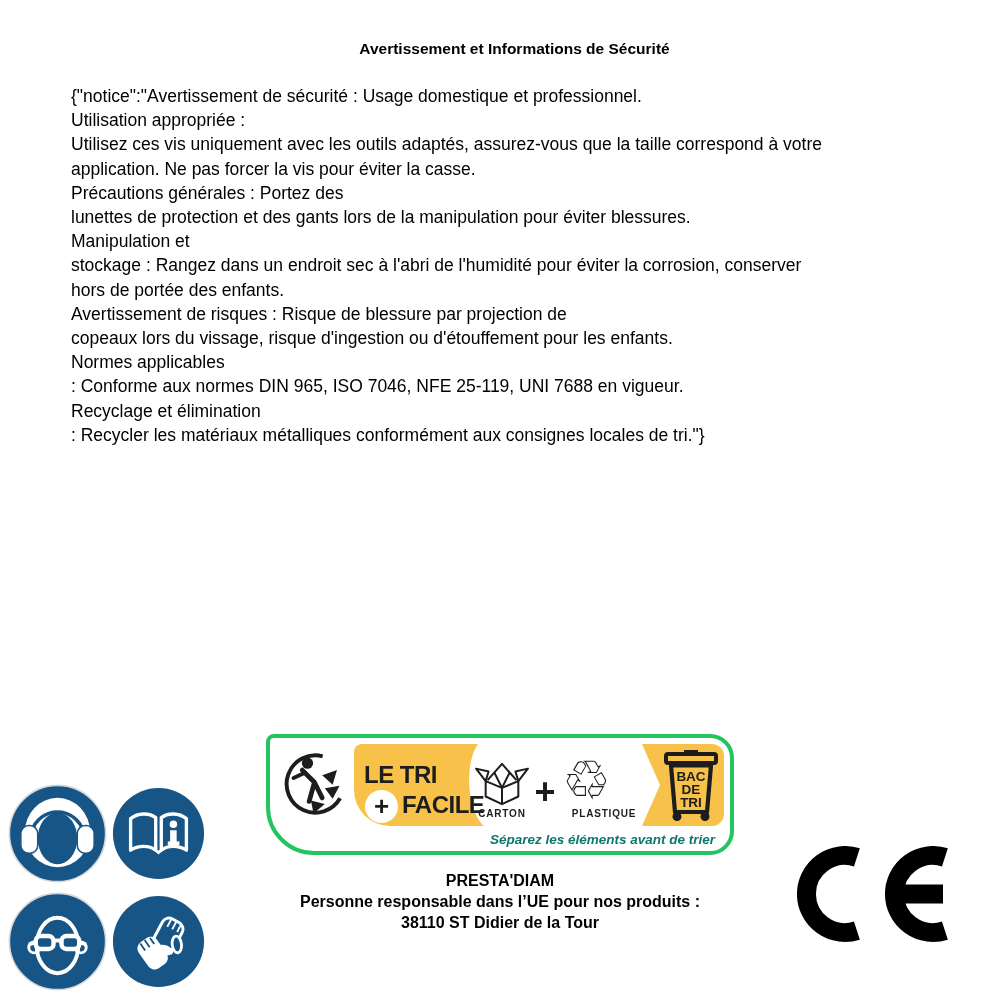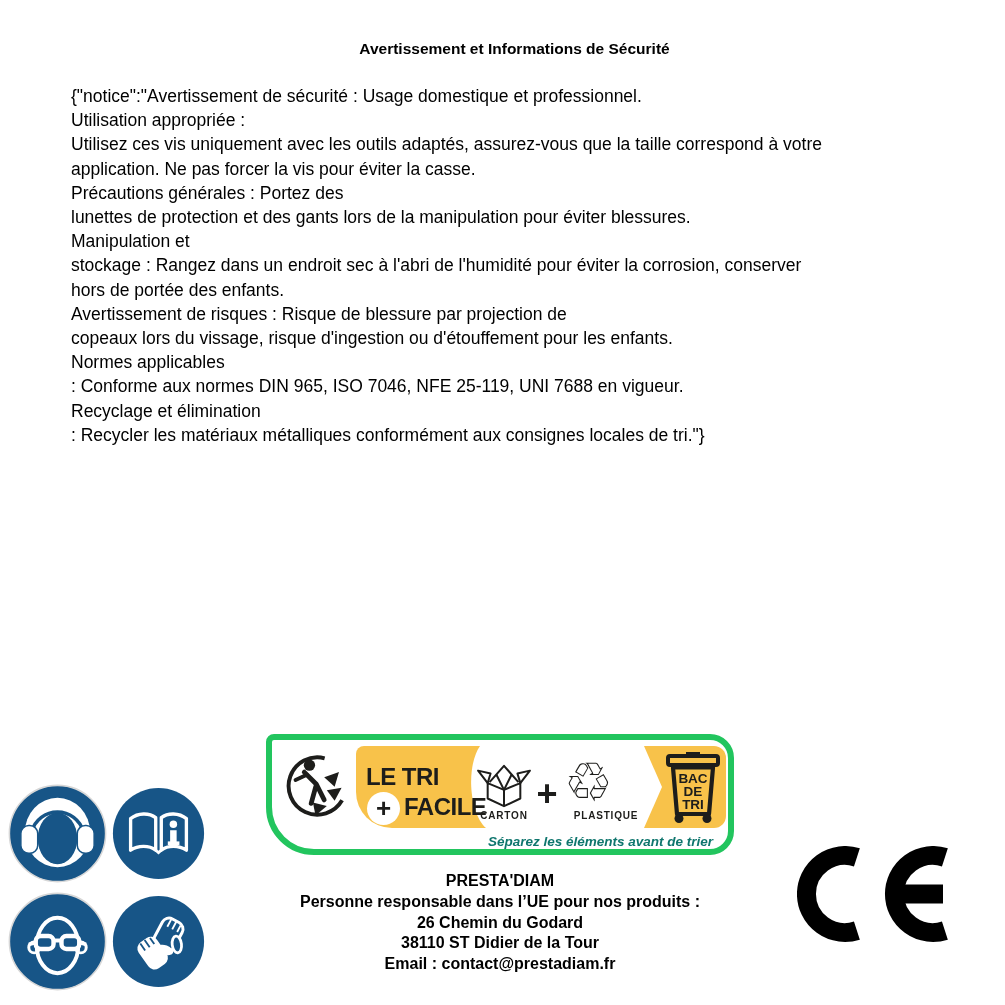--- a/index.html
+++ b/index.html
@@ -7,21 +7,21 @@
         font-family:"Liberation Sans","DejaVu Sans",sans-serif;color:#000;}
   .title{position:absolute;left:0;top:28px;width:100%;text-align:center;
          font-size:15.5px;font-weight:bold;margin:12px;}
   .notice{position:absolute;left:71px;top:84px;width:876px;font-size:17.5px;
           line-height:24.2px;white-space:pre-line;}
   
   .sicon{position:absolute;}
   
   .fr{position:absolute;left:269px;top:753px;font-size:13px;font-weight:bold;}
   .banner{position:absolute;left:266px;top:734px;width:468px;height:121px;background:#fff;
-          border:6px solid #22c55e;border-radius:8px 24px 24px 48px;box-sizing:border-box;}
+          border:4px solid #22c55e;border-radius:8px 24px 24px 48px;box-sizing:border-box;}
   .triman{position:absolute;left:14px;top:10px;}
   .band{position:absolute;left:84px;top:6px;width:370px;height:82px;background:#f8c24a;
         border-radius:8px 12px 12px 36px;}
   .cartouche{position:absolute;left:0;top:0;}
   .letri{position:absolute;left:10px;top:17px;font-size:24px;font-weight:800;
          letter-spacing:-0.5px;color:#1d1d1b;z-index:2;}
   .facile{position:absolute;left:48px;top:47px;font-size:24px;font-weight:800;
           letter-spacing:-0.5px;color:#1d1d1b;z-index:2;}
   .pluscircle{position:absolute;left:11px;top:46px;width:33px;height:33px;border-radius:50%;
               background:#fff;z-index:2;text-align:center;line-height:33px;font-size:26px;
@@ -161,23 +161,21 @@
       <text x="31" y="44" text-anchor="middle" font-family="Liberation Sans, DejaVu Sans, sans-serif" font-size="13.5" font-weight="bold" fill="#1d1d1b">DE</text>
       <text x="31" y="57" text-anchor="middle" font-family="Liberation Sans, DejaVu Sans, sans-serif" font-size="13.5" font-weight="bold" fill="#1d1d1b">TRI</text>
     </svg>
 
     <div class="caption">Séparez les éléments avant de trier</div>
   </div>
 
   <div class="address">
     <div>PRESTA'DIAM</div>
     <div>Personne responsable dans l’UE pour nos produits :</div>
-    <div>26 Chemin du Godard</div>
     <div>38110 ST Didier de la Tour</div>
-    <div>Email : contact@prestadiam.fr</div>
   </div>
 
   <svg class="ce" width="152" height="100" viewBox="0 0 152 100">
     <path d="M 59.9 11.4 A 38.5 38.5 0 1 0 59.9 84.6" fill="none" stroke="#000" stroke-width="19"></path>
     <path d="M 147.9 11.4 A 38.5 38.5 0 1 0 147.9 84.6" fill="none" stroke="#000" stroke-width="19"></path>
     <path d="M 106 48 L 146 48" stroke="#000" stroke-width="19"></path>
   </svg>
 
 </div>
 

